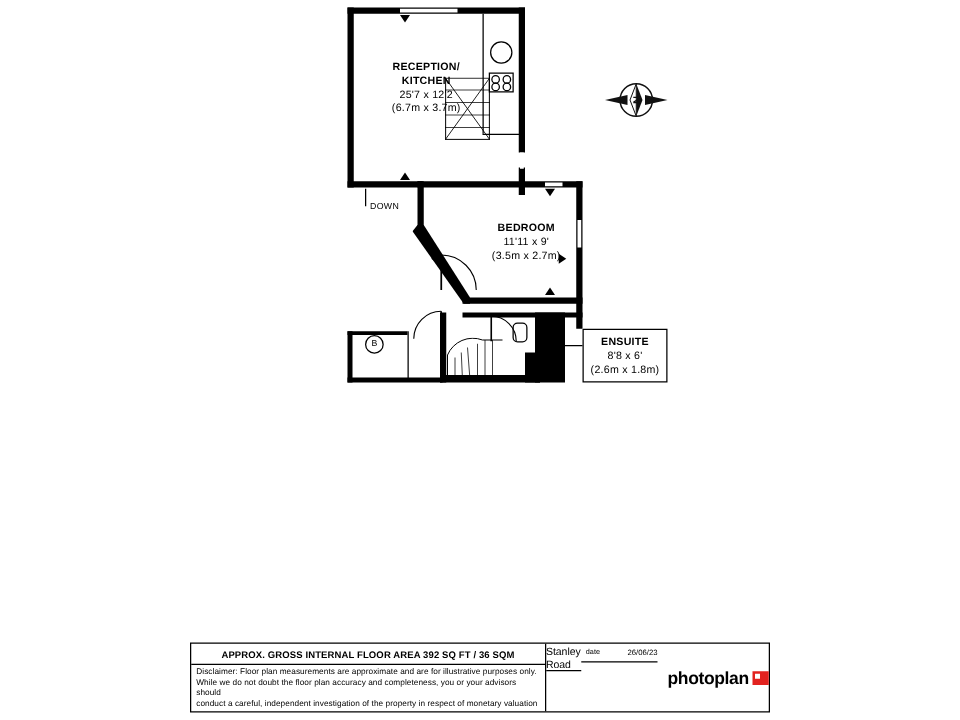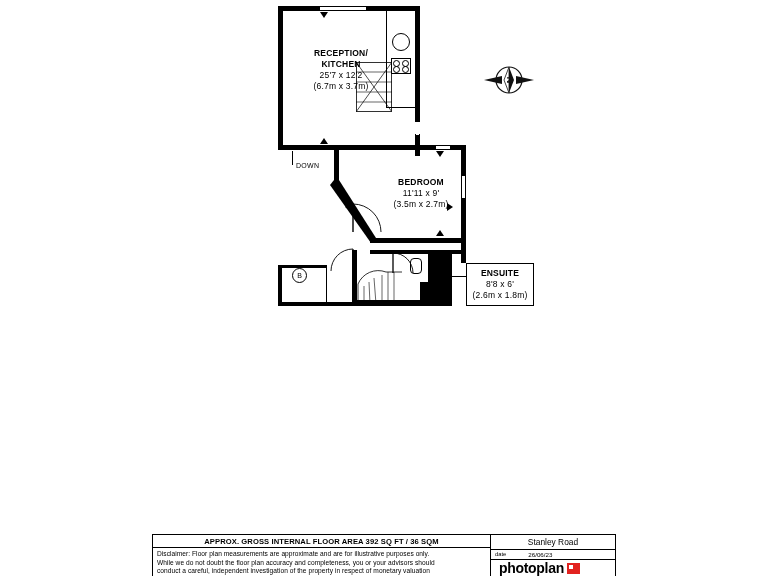--- a/index.html
+++ b/index.html
@@ -93,25 +93,24 @@
     font-size: 8.5px;
     line-height: 12px;
     letter-spacing: 0.2px;
   }
   
   .infobox {
     position: absolute;
     left: 152px;
     top: 514px;
     width: 464px;
-    height: 43px;
+    height: 56px;
     border: 1px solid #000;
     box-sizing: border-box;
     display: flex;
-    margin-top: 20px;
   }
   .info-left {
     width: 338px;
     box-sizing: border-box;
     border-right: 1px solid #000;
     display: flex;
     flex-direction: column;
   }
   .info-area {
     height: 16px;
@@ -125,21 +124,21 @@
   }
   .disclaimer {
     padding: 2px 4px 0 4px;
     font-size: 6.6px;
     line-height: 8.6px;
     letter-spacing: 0.05px;
   }
   .info-right {
     flex: 1;
     display: flex;
-    flex-direction: column;
+    flex-direction: row;
   }
   .addr {
     height: 21px;
     display: flex;
     align-items: center;
     justify-content: center;
     font-size: 8.4px;
     border-bottom: 1px solid #000;
   }
   .daterow {

